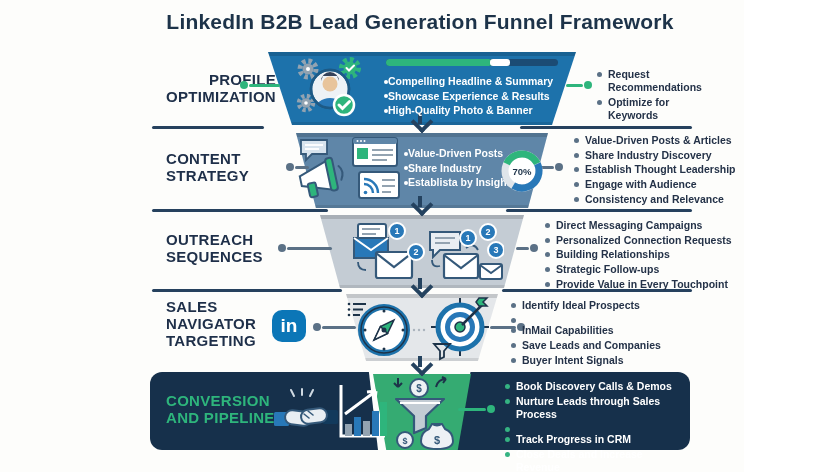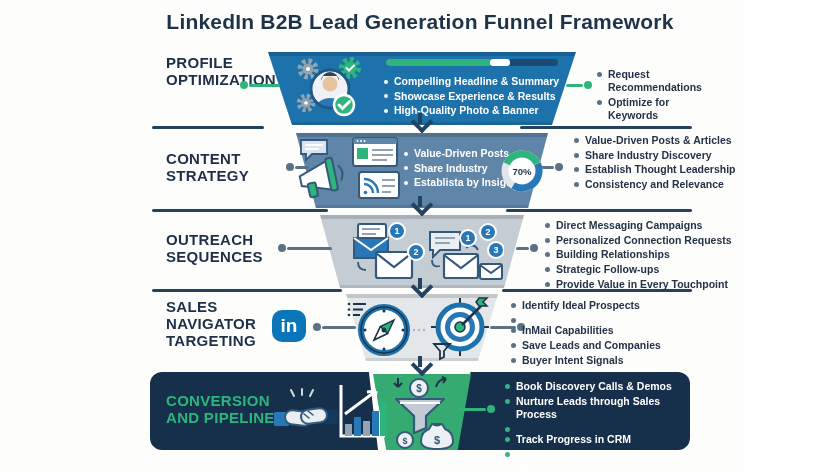--- a/index.html
+++ b/index.html
@@ -40,21 +40,21 @@
   .cl{height:3px;background:#5b7186;border-radius:2px;}
   .cd{width:8px;height:8px;border-radius:50%;background:#5b7186;}
   .cl.green,.cd.green{background:#2eb57c;}
   
   .rlist .row{display:flex;gap:6px;margin-bottom:1.5px;}
   .rdot{width:5px;height:5px;border-radius:50%;background:#5b7186;margin-top:4px;flex:none;}
   .rtext{font-size:10.5px;font-weight:bold;color:#243248;line-height:13.2px;}
   .rlist.white .rdot{background:#35b382;}
   .rlist.white .rtext{color:#ffffff;}
   
-  .flist .row{display:flex;gap:6px;margin-bottom:2px;}
+  .flist .row{display:flex;margin-bottom:2px;}
   .fdot{width:4px;height:4px;border-radius:50%;background:#ffffff;margin-top:4.5px;flex:none;}
   .ftext{font-size:10.5px;font-weight:bold;color:#ffffff;line-height:12.5px;}
   
   .pb{left:386px;top:59px;width:172px;height:7px;background:#1b4b74;border-radius:4px;}
   .pb .fill{position:absolute;left:0;top:0;width:106px;height:7px;background:#2eb57c;border-radius:4px;}
   .pb .notch{position:absolute;left:104px;top:0;width:20px;height:7px;background:#ffffff;border-radius:3px;}
   
   .li-logo{left:272px;top:310px;width:34px;height:32px;background:#0b76b7;border-radius:10px;
            color:#fff;font-weight:bold;font-size:19px;display:flex;align-items:center;justify-content:center;}
 </style>
@@ -90,21 +90,21 @@
     </div>
   <div class="abs arr" style="left:409px;top:278px;">
       <div class="stem"></div>
       <div class="head"></div>
     </div>
   <div class="abs arr" style="left:409px;top:356px;">
       <div class="stem"></div>
       <div class="head"></div>
     </div>
 
-  <div class="abs lbl" style="left:166px;top:54px;">
+  <div class="abs lbl" style="left:166px;top:71px;text-align:right;">
     <span>PROFILE</span>
     <span>OPTIMIZATION</span>
   </div>
   <div class="abs cd green" style="left:240px;top:81px;"></div>
   <div class="abs cl green" style="left:249px;top:84px;width:31px;"></div>
   <div class="abs cl green" style="left:566px;top:84px;width:17px;"></div>
   <div class="abs cd green" style="left:584px;top:81px;"></div>
 
   <svg class="abs" style="left:294px;top:55px;" width="74" height="66" viewBox="0 0 74 66">
     <g>
@@ -242,20 +242,24 @@
         <span class="rdot"></span>
         <span class="rtext">Value-Driven Posts &amp; Articles</span>
       </div>
     <div class="row">
         <span class="rdot"></span>
         <span class="rtext">Share Industry Discovery</span>
       </div>
     <div class="row">
         <span class="rdot"></span>
         <span class="rtext">Establish Thought Leadership</span>
+      </div>
+    <div class="row">
+        <span class="rdot"></span>
+        <span class="rtext">Engage with Audience</span>
       </div>
     <div class="row">
         <span class="rdot"></span>
         <span class="rtext">Consistency and Relevance</span>
       </div>
   </div>
 
   <div class="abs lbl" style="left:166px;top:231px;">
     <span>OUTREACH</span>
     <span>SEQUENCES</span>

